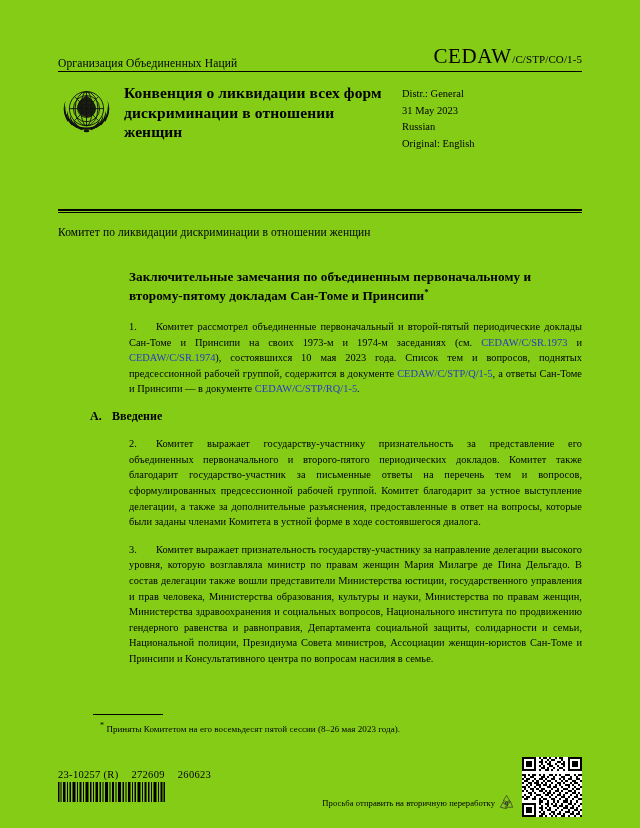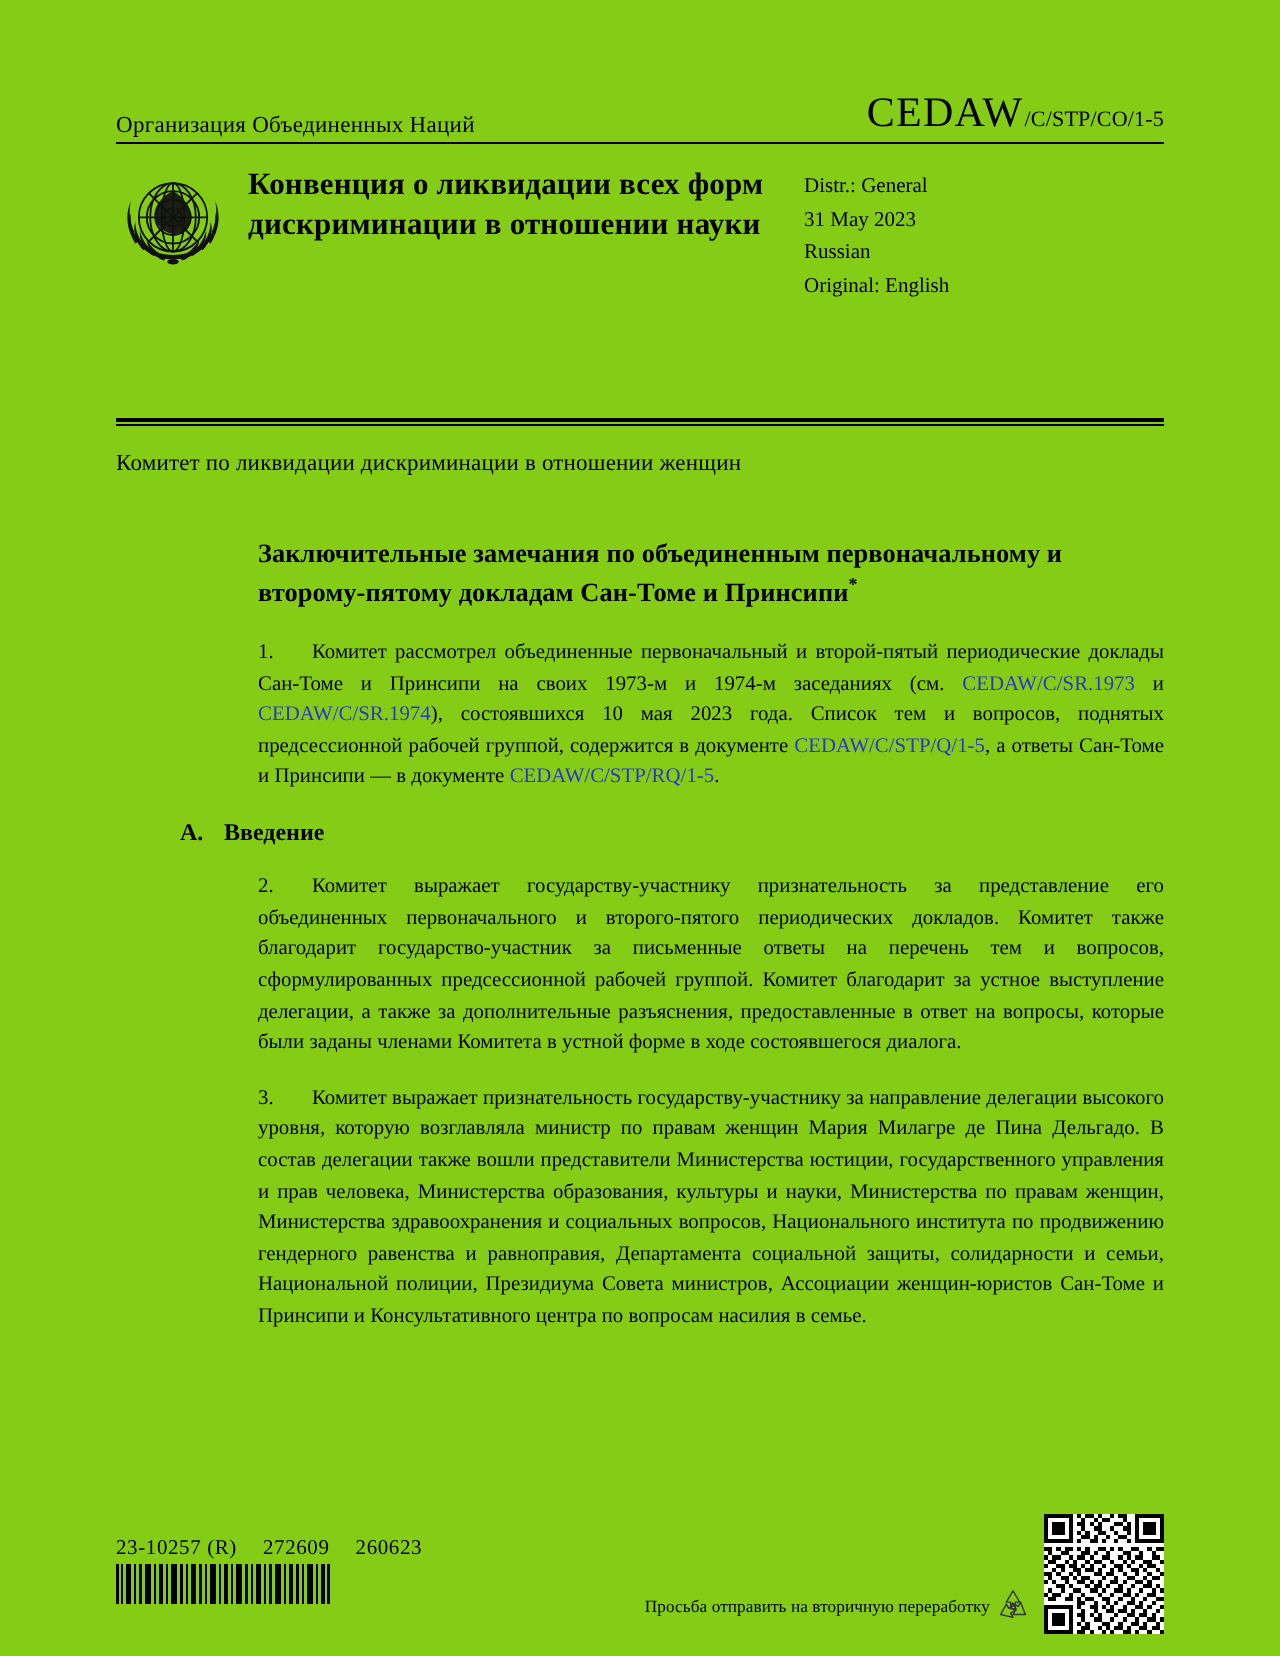--- a/index.html
+++ b/index.html
@@ -280,21 +280,21 @@
           <path d="M27 72 C21 66 17 58 17 49 C14 58 18 68 24 74 Z"></path>
           <path d="M73 72 C79 66 83 58 83 49 C86 58 82 68 76 74 Z"></path>
           <path d="M35 77 C28 72 23 65 21 57 C20 66 26 75 33 79 Z"></path>
           <path d="M65 77 C72 72 77 65 79 57 C80 66 74 75 67 79 Z"></path>
           <path d="M44 80 C37 77 30 71 27 64 C27 73 34 80 42 83 Z"></path>
           <path d="M56 80 C63 77 70 71 73 64 C73 73 66 80 58 83 Z"></path>
           <ellipse cx="50" cy="84" rx="5" ry="2.4"></ellipse>
         </g>
       </svg>
 
-      <div class="conv-title">Конвенция о ликвидации всех форм дискриминации в отношении науки</div>
+      <div class="conv-title">Конвенция о ликвидации всех форм дискриминации в отношении женщин</div>
 
       <div class="distr-block">
         <div>Distr.: General</div>
         <div>31 May 2023</div>
         <div>Russian</div>
         <div>Original: English</div>
       </div>
     </div>
   </div>
 
@@ -319,20 +319,27 @@
 
     <p class="para">
       <span class="para-num">2.</span><span>Комитет выражает государству-участнику признательность за представление его объединенных первоначального и второго-пятого периодических докладов. Комитет также благодарит государство-участник за письменные ответы на перечень тем и вопросов, сформулированных предсессионной рабочей группой. Комитет благодарит за устное выступление делегации, а также за дополнительные разъяснения, предоставленные в ответ на вопросы, которые были заданы членами Комитета в устной форме в ходе состоявшегося диалога.</span>
     </p>
 
     <p class="para">
       <span class="para-num">3.</span><span>Комитет выражает признательность государству-участнику за направление делегации высокого уровня, которую возглавляла министр по правам женщин Мария Милагре де Пина Дельгадо. В состав делегации также вошли представители Министерства юстиции, государственного управления и прав человека, Министерства образования, культуры и науки, Министерства по правам женщин, Министерства здравоохранения и социальных вопросов, Национального института по продвижению гендерного равенства и равноправия, Департамента социальной защиты, солидарности и семьи, Национальной полиции, Президиума Совета министров, Ассоциации женщин-юристов Сан-Томе и Принсипи и Консультативного центра по вопросам насилия в семье.</span>
     </p>
   </div>
 
+  <div class="footnote-wrap">
+    <hr class="footnote-rule">
+    <div class="footnote-text">
+      <sup>*</sup>
+      <span>Приняты Комитетом на его восемьдесят пятой сессии (8–26 мая 2023 года).</span>
+    </div>
+  </div>
 
   <div class="footer">
     <div class="footer-left">
       <div class="job-line">
         <span>23-10257 (R)</span><span class="sp"></span><span>272609</span><span class="sp"></span><span>260623</span>
       </div>
       <svg class="barcode" viewBox="0 0 214 40" preserveAspectRatio="none">
         <g fill="#000">
           <rect x="0" y="0" width="3" height="40"></rect>
             <rect x="5" y="0" width="2" height="40"></rect>

